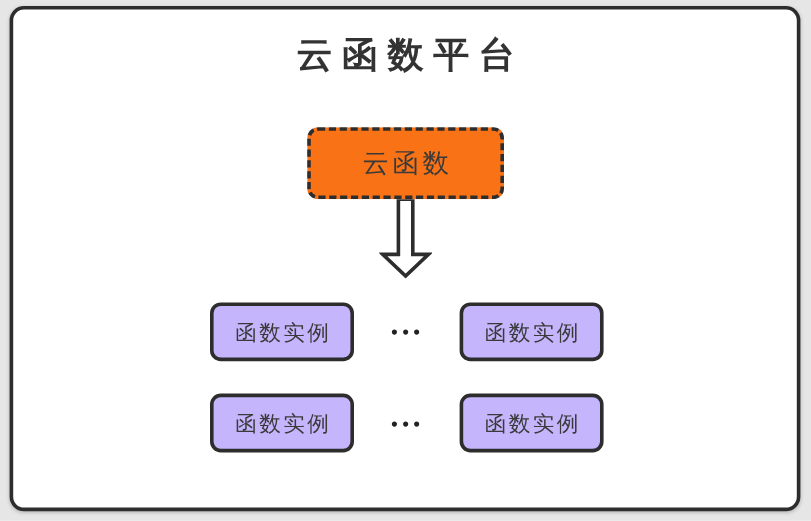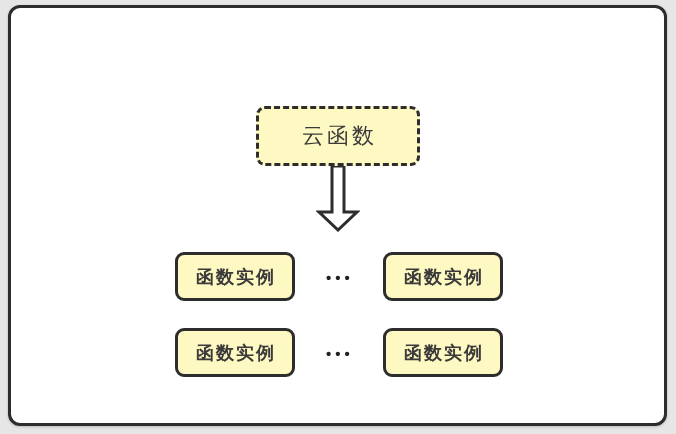--- a/index.html
+++ b/index.html
@@ -38,21 +38,21 @@
     line-height: 1.1;
   }
   .cloud-box {
     position: absolute;
     left: 256px;
     top: 106px;
     width: 164px;
     height: 60px;
     border: 3px dashed #2d2d2d;
     border-radius: 9px;
-    background: #fef9c3;
+    background: #f97316;
     display: flex;
     align-items: center;
     justify-content: center;
     font-size: 22px;
     color: #3a3a3a;
     letter-spacing: 3px;
     text-indent: 3px;
   }
   .arrow {
     position: absolute;
@@ -60,29 +60,28 @@
     top: 166px;
     width: 44px;
     height: 66px;
   }
   .instance-box {
     position: absolute;
     width: 120px;
     height: 49px;
     border: 3px solid #2d2d2d;
     border-radius: 9px;
-    background: #fef9c3;
+    background: #c4b5fd;
     display: flex;
     align-items: center;
     justify-content: center;
     font-size: 18px;
     color: #3a3a3a;
     letter-spacing: 2px;
     text-indent: 2px;
-    font-weight: bold;
   }
   .box-r1c1 { left: 175px; top: 252px; }
   .box-r1c2 { left: 383px; top: 252px; }
   .box-r2c1 { left: 175px; top: 328px; }
   .box-r2c2 { left: 383px; top: 328px; }
   .dots {
     position: absolute;
     left: 308px;
     width: 60px;
     text-align: center;
@@ -103,20 +102,21 @@
     color: #c6c6c6;
     letter-spacing: 1px;
   }
 </style>
 </head>
 <body>
 
 <div class="canvas">
   <div class="frame"></div>
 
+  <div class="title">云函数平台</div>
 
   <div class="cloud-box">
     <span>云函数</span>
   </div>
 
   <svg class="arrow" viewBox="0 0 44 66">
     <polygon points="16,0 16,46 3,46 22,64 41,46 28,46 28,0" fill="#ffffff" stroke="#2d2d2d" stroke-width="3" stroke-linejoin="miter"></polygon>
   </svg>
 
   <div class="instance-box box-r1c1">

